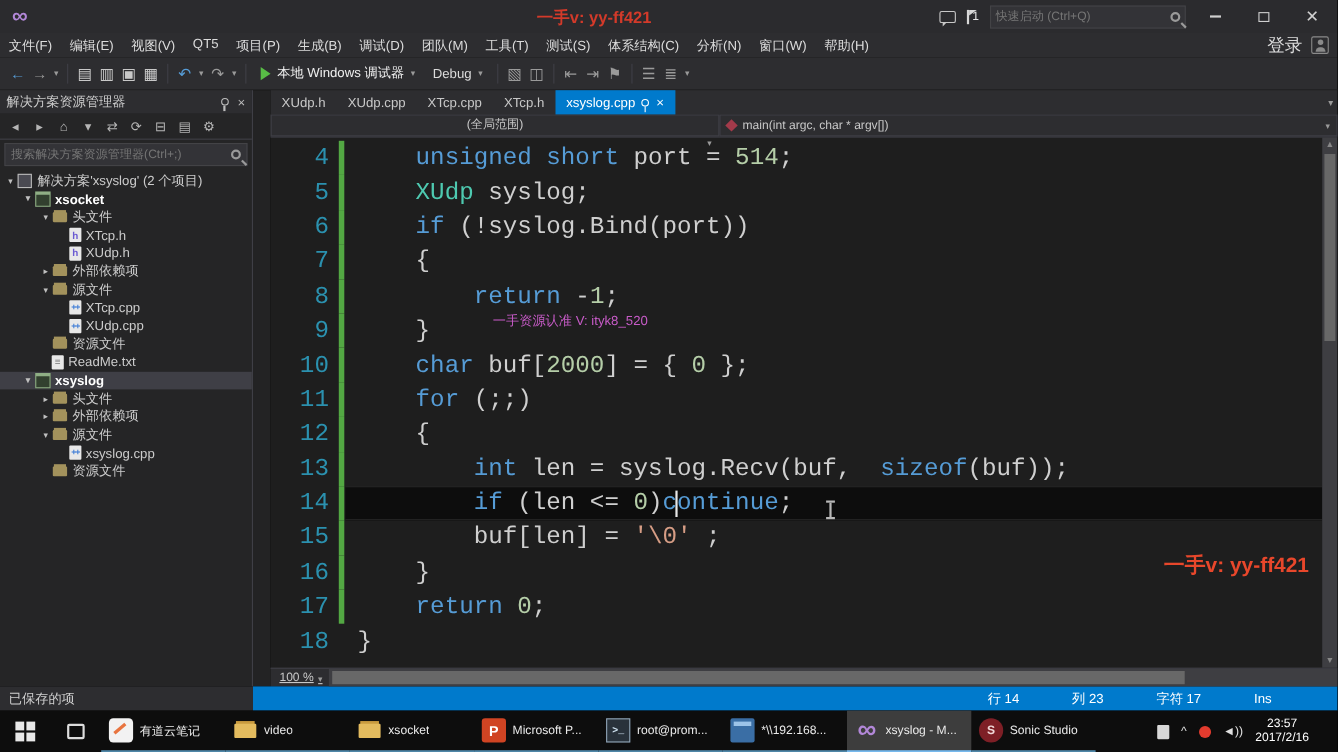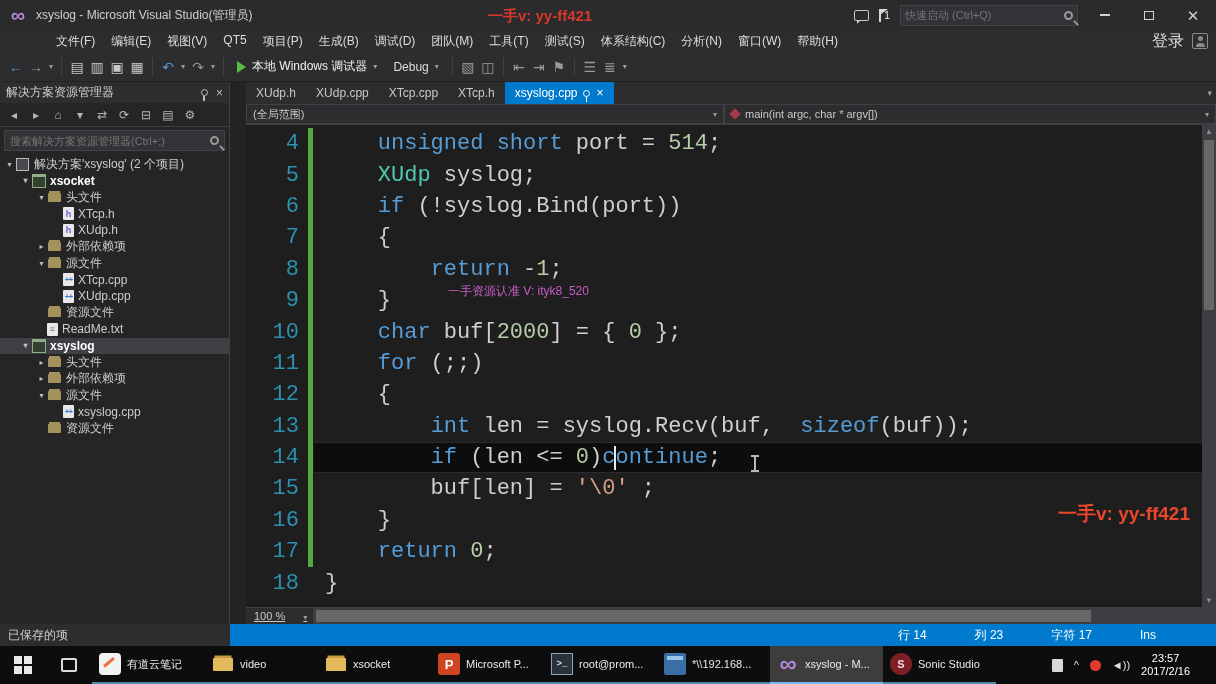--- a/index.html
+++ b/index.html
@@ -78,21 +78,21 @@
   .gutterstrip { width:16px; background:#232324; flex:none; }
   .editor { flex:1; display:flex; flex-direction:column; min-width:0; background:#1e1e1e; }
   .tabstrip { height:22px; background:#2d2d30; display:flex; align-items:flex-end; flex:none; position:relative; }
   .tab { height:22px; padding:0 10px; display:flex; align-items:center; gap:6px; font-size:12px; color:#c8c8c8; }
   .tab.active { background:#007acc; color:#ffffff; }
   .tab .pin-icon { border-color:#fff; } .tab .pin-icon::after { background:#fff; }
   .tab-overflow { position:absolute; right:4px; top:6px; color:#9a9a9a; font-size:9px; }
   .navbar { height:21px; display:flex; flex:none; background:#2d2d30; border-bottom:1px solid #3f3f46; }
   .navbox { display:flex; align-items:center; font-size:11px; color:#c8c8c8; border:1px solid #3f3f46; padding:0 6px; gap:6px; background:#2d2d30; }
   .navbox .dd-arrow { margin-left:auto; }
-  .nav-scope { width:478px; }
+  .nav-scope { width:408px;flex-direction:column; }
   .nav-member { flex:1; }
   .method-ic { width:8px; height:8px; background:#a33a4a; transform:rotate(45deg); flex:none; }
 
   
   .code-region { flex:1; display:flex; min-height:0; position:relative; }
   .code-lines { flex:1; padding-top:3px; overflow:hidden; font-family:"Liberation Mono",monospace; font-size:22px; }
   .code-line { height:31.4px; display:flex; align-items:center; }
   .ln { width:62px; text-align:right; padding-right:9px; color:#2b91af; flex:none; font-size:22px; }
   .chg { width:5px; height:100%; flex:none; margin-right:1px; }
   .chg.on { background:#53a843; }
@@ -104,21 +104,21 @@
   .wm-red { position:absolute; right:26px; top:376px; font-size:19px; font-weight:bold; color:#e8472b; }
   .ibeam { position:absolute; left:508px; top:332px; width:2px; height:13px; background:#b8b8b8; }
   .ibeam::before,.ibeam::after { content:""; position:absolute; left:-3px; width:8px; height:2px; background:#b8b8b8; }
   .ibeam::before { top:-2px; } .ibeam::after { bottom:-2px; }
   .vscroll { width:14px; background:#3e3e42; position:relative; flex:none; }
   .varrow { position:absolute; left:0; width:14px; height:13px; color:#888; font-size:8px; text-align:center; line-height:13px; }
   .varrow.up { top:0; } .varrow.down { bottom:0; }
   .vthumb { position:absolute; left:2px; right:2px; top:15px; height:170px; background:#686868; }
 
   .hscroll-row { height:17px; background:#2d2d30; border-top:1px solid #3f3f46; display:flex; align-items:center; flex:none; }
-  .zoom { font-size:11px; color:#c8c8c8; padding:0 6px 0 8px; display:flex; align-items:flex-end; gap:18px; flex:none;text-decoration:underline; }
+  .zoom { font-size:11px; color:#c8c8c8; padding:0 6px 0 8px; display:flex; align-items:flex-end; gap:4px; flex:none;text-decoration:underline; }
   .htrack { flex:1; height:100%; background:#3e3e42; position:relative; }
   .hthumb { position:absolute; top:2px; bottom:2px; left:3px; width:775px; background:#686868; }
 
   
   .statusbar { height:22px; display:flex; flex:none; font-size:12px; }
   .status-left { width:230px; background:#2d2d30; color:#cfcfcf; display:flex; align-items:center; padding-left:8px; flex:none; }
   .status-right { flex:1; background:#007acc; color:#ffffff; display:flex; align-items:center;text-align:center; }
   .status-right .spacer { flex:1; }
   .stat { margin-right:48px; }
   .stat.last { margin-right:60px; }
@@ -150,21 +150,20 @@
   .clock { text-align:center; color:#ffffff; font-size:11px; line-height:13px; padding-right:4px; }
   .show-desktop { width:5px; border-left:1px solid #555; }
 </style>
 </head>
 <body>
 
 <div class="app">
 
   <div class="titlebar">
     <div class="vs-logo">∞</div>
-    <div class="app-title">xsyslog - Microsoft Visual Studio(管理员)</div>
     <div class="title-watermark">一手v: yy-ff421</div>
     <div class="title-right">
       <div class="bubble"></div>
       <div class="flagwrap">
         <span class="flag"></span>
         <span>1</span>
       </div>
       <div class="ql-box">
         <input placeholder="快速启动 (Ctrl+Q)" style="">
         <span class="mag"></span>
@@ -173,21 +172,21 @@
           <span class="wb-min"></span>
         </div>
       <div class="winbtn">
           <span class="wb-max"></span>
         </div>
       <div class="winbtn wb-close">✕</div>
     </div>
   </div>
 
   <div class="menubar">
-    <div id="menubar-items" style="display:flex;margin-left:48px;">
+    <div id="menubar-items" style="display:flex;">
         <div class="menu-item">文件(F)</div>
         <div class="menu-item">编辑(E)</div>
         <div class="menu-item">视图(V)</div>
         <div class="menu-item">QT5</div>
         <div class="menu-item">项目(P)</div>
         <div class="menu-item">生成(B)</div>
         <div class="menu-item">调试(D)</div>
         <div class="menu-item">团队(M)</div>
         <div class="menu-item">工具(T)</div>
         <div class="menu-item">测试(S)</div>

